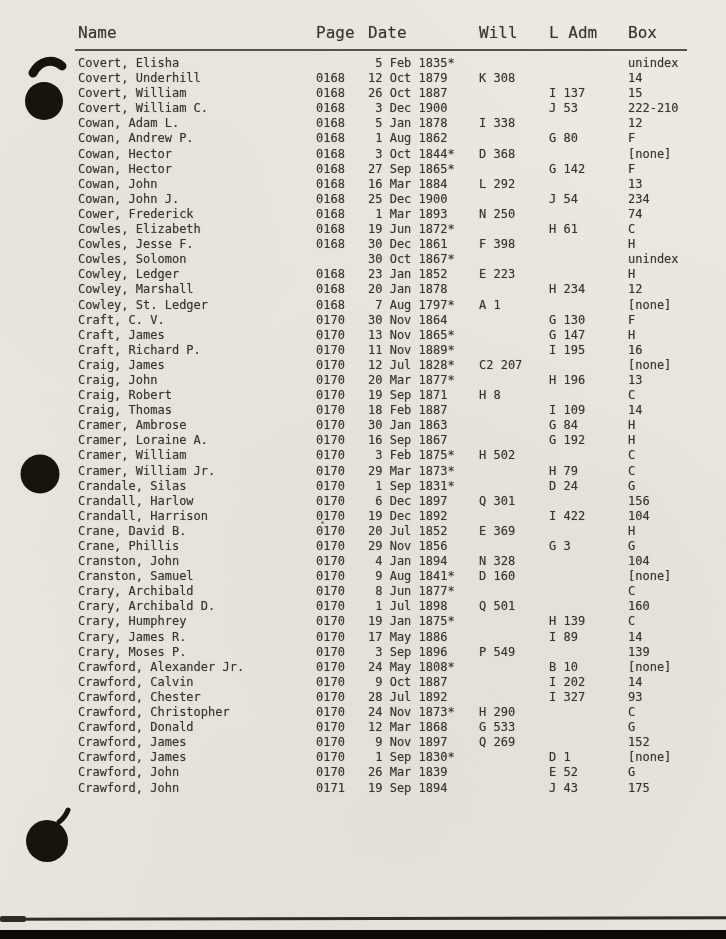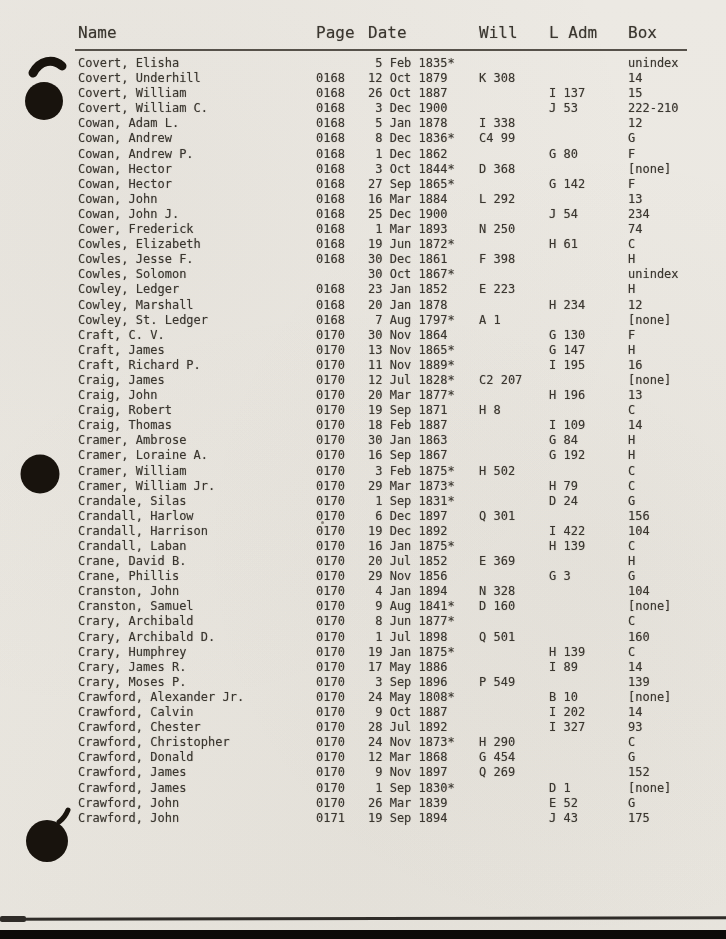--- a/index.html
+++ b/index.html
@@ -59,22 +59,21 @@
     <span class="c c-name">Name</span><span class="c c-page">Page</span><span class="c c-date">Date</span><span class="c c-will">Will</span><span class="c c-adm">L Adm</span><span class="c c-box">Box</span>
   </div>
   <div class="rule"></div>
 
   <div class="tbody txt">
       <div class="row"><span class="c c-name">Covert, Elisha</span><span class="c c-page"></span><span class="c c-date"> 5 Feb 1835*</span><span class="c c-will"></span><span class="c c-adm"></span><span class="c c-box">unindex</span></div>
       <div class="row"><span class="c c-name">Covert, Underhill</span><span class="c c-page">0168</span><span class="c c-date">12 Oct 1879</span><span class="c c-will">K 308</span><span class="c c-adm"></span><span class="c c-box">14</span></div>
       <div class="row"><span class="c c-name">Covert, William</span><span class="c c-page">0168</span><span class="c c-date">26 Oct 1887</span><span class="c c-will"></span><span class="c c-adm">I 137</span><span class="c c-box">15</span></div>
       <div class="row"><span class="c c-name">Covert, William C.</span><span class="c c-page">0168</span><span class="c c-date"> 3 Dec 1900</span><span class="c c-will"></span><span class="c c-adm">J 53</span><span class="c c-box">222-210</span></div>
       <div class="row"><span class="c c-name">Cowan, Adam L.</span><span class="c c-page">0168</span><span class="c c-date"> 5 Jan 1878</span><span class="c c-will">I 338</span><span class="c c-adm"></span><span class="c c-box">12</span></div>
-      <div class="row"><span class="c c-name">Cowan, Andrew</span><span class="c c-page">0168</span><span class="c c-date"> 8 Dec 1836*</span><span class="c c-will">C4 99</span><span class="c c-adm"></span><span class="c c-box">G</span></div>
-      <div class="row"><span class="c c-name">Cowan, Andrew P.</span><span class="c c-page">0168</span><span class="c c-date"> 1 Dec 1862</span><span class="c c-will"></span><span class="c c-adm">G 80</span><span class="c c-box">F</span></div>
+      <div class="row"><span class="c c-name">Cowan, Andrew P.</span><span class="c c-page">0168</span><span class="c c-date"> 1 Aug 1862</span><span class="c c-will"></span><span class="c c-adm">G 80</span><span class="c c-box">F</span></div>
       <div class="row"><span class="c c-name">Cowan, Hector</span><span class="c c-page">0168</span><span class="c c-date"> 3 Oct 1844*</span><span class="c c-will">D 368</span><span class="c c-adm"></span><span class="c c-box">[none]</span></div>
       <div class="row"><span class="c c-name">Cowan, Hector</span><span class="c c-page">0168</span><span class="c c-date">27 Sep 1865*</span><span class="c c-will"></span><span class="c c-adm">G 142</span><span class="c c-box">F</span></div>
       <div class="row"><span class="c c-name">Cowan, John</span><span class="c c-page">0168</span><span class="c c-date">16 Mar 1884</span><span class="c c-will">L 292</span><span class="c c-adm"></span><span class="c c-box">13</span></div>
       <div class="row"><span class="c c-name">Cowan, John J.</span><span class="c c-page">0168</span><span class="c c-date">25 Dec 1900</span><span class="c c-will"></span><span class="c c-adm">J 54</span><span class="c c-box">234</span></div>
       <div class="row"><span class="c c-name">Cower, Frederick</span><span class="c c-page">0168</span><span class="c c-date"> 1 Mar 1893</span><span class="c c-will">N 250</span><span class="c c-adm"></span><span class="c c-box">74</span></div>
       <div class="row"><span class="c c-name">Cowles, Elizabeth</span><span class="c c-page">0168</span><span class="c c-date">19 Jun 1872*</span><span class="c c-will"></span><span class="c c-adm">H 61</span><span class="c c-box">C</span></div>
       <div class="row"><span class="c c-name">Cowles, Jesse F.</span><span class="c c-page">0168</span><span class="c c-date">30 Dec 1861</span><span class="c c-will">F 398</span><span class="c c-adm"></span><span class="c c-box">H</span></div>
       <div class="row"><span class="c c-name">Cowles, Solomon</span><span class="c c-page"></span><span class="c c-date">30 Oct 1867*</span><span class="c c-will"></span><span class="c c-adm"></span><span class="c c-box">unindex</span></div>
       <div class="row"><span class="c c-name">Cowley, Ledger</span><span class="c c-page">0168</span><span class="c c-date">23 Jan 1852</span><span class="c c-will">E 223</span><span class="c c-adm"></span><span class="c c-box">H</span></div>
       <div class="row"><span class="c c-name">Cowley, Marshall</span><span class="c c-page">0168</span><span class="c c-date">20 Jan 1878</span><span class="c c-will"></span><span class="c c-adm">H 234</span><span class="c c-box">12</span></div>
@@ -86,35 +85,34 @@
       <div class="row"><span class="c c-name">Craig, John</span><span class="c c-page">0170</span><span class="c c-date">20 Mar 1877*</span><span class="c c-will"></span><span class="c c-adm">H 196</span><span class="c c-box">13</span></div>
       <div class="row"><span class="c c-name">Craig, Robert</span><span class="c c-page">0170</span><span class="c c-date">19 Sep 1871</span><span class="c c-will">H 8</span><span class="c c-adm"></span><span class="c c-box">C</span></div>
       <div class="row"><span class="c c-name">Craig, Thomas</span><span class="c c-page">0170</span><span class="c c-date">18 Feb 1887</span><span class="c c-will"></span><span class="c c-adm">I 109</span><span class="c c-box">14</span></div>
       <div class="row"><span class="c c-name">Cramer, Ambrose</span><span class="c c-page">0170</span><span class="c c-date">30 Jan 1863</span><span class="c c-will"></span><span class="c c-adm">G 84</span><span class="c c-box">H</span></div>
       <div class="row"><span class="c c-name">Cramer, Loraine A.</span><span class="c c-page">0170</span><span class="c c-date">16 Sep 1867</span><span class="c c-will"></span><span class="c c-adm">G 192</span><span class="c c-box">H</span></div>
       <div class="row"><span class="c c-name">Cramer, William</span><span class="c c-page">0170</span><span class="c c-date"> 3 Feb 1875*</span><span class="c c-will">H 502</span><span class="c c-adm"></span><span class="c c-box">C</span></div>
       <div class="row"><span class="c c-name">Cramer, William Jr.</span><span class="c c-page">0170</span><span class="c c-date">29 Mar 1873*</span><span class="c c-will"></span><span class="c c-adm">H 79</span><span class="c c-box">C</span></div>
       <div class="row"><span class="c c-name">Crandale, Silas</span><span class="c c-page">0170</span><span class="c c-date"> 1 Sep 1831*</span><span class="c c-will"></span><span class="c c-adm">D 24</span><span class="c c-box">G</span></div>
       <div class="row"><span class="c c-name">Crandall, Harlow</span><span class="c c-page">0170</span><span class="c c-date"> 6 Dec 1897</span><span class="c c-will">Q 301</span><span class="c c-adm"></span><span class="c c-box">156</span></div>
       <div class="row"><span class="c c-name">Crandall, Harrison</span><span class="c c-page">0170</span><span class="c c-date">19 Dec 1892</span><span class="c c-will"></span><span class="c c-adm">I 422</span><span class="c c-box">104</span></div>
-      <div class="row"><span class="c c-name">Crandall, Laban</span><span class="c c-page">0170</span><span class="c c-date">16 Jan 1875*</span><span class="c c-will"></span><span class="c c-adm">H 139</span><span class="c c-box">C</span></div>
       <div class="row"><span class="c c-name">Crane, David B.</span><span class="c c-page">0170</span><span class="c c-date">20 Jul 1852</span><span class="c c-will">E 369</span><span class="c c-adm"></span><span class="c c-box">H</span></div>
       <div class="row"><span class="c c-name">Crane, Phillis</span><span class="c c-page">0170</span><span class="c c-date">29 Nov 1856</span><span class="c c-will"></span><span class="c c-adm">G 3</span><span class="c c-box">G</span></div>
       <div class="row"><span class="c c-name">Cranston, John</span><span class="c c-page">0170</span><span class="c c-date"> 4 Jan 1894</span><span class="c c-will">N 328</span><span class="c c-adm"></span><span class="c c-box">104</span></div>
       <div class="row"><span class="c c-name">Cranston, Samuel</span><span class="c c-page">0170</span><span class="c c-date"> 9 Aug 1841*</span><span class="c c-will">D 160</span><span class="c c-adm"></span><span class="c c-box">[none]</span></div>
       <div class="row"><span class="c c-name">Crary, Archibald</span><span class="c c-page">0170</span><span class="c c-date"> 8 Jun 1877*</span><span class="c c-will"></span><span class="c c-adm"></span><span class="c c-box">C</span></div>
       <div class="row"><span class="c c-name">Crary, Archibald D.</span><span class="c c-page">0170</span><span class="c c-date"> 1 Jul 1898</span><span class="c c-will">Q 501</span><span class="c c-adm"></span><span class="c c-box">160</span></div>
       <div class="row"><span class="c c-name">Crary, Humphrey</span><span class="c c-page">0170</span><span class="c c-date">19 Jan 1875*</span><span class="c c-will"></span><span class="c c-adm">H 139</span><span class="c c-box">C</span></div>
       <div class="row"><span class="c c-name">Crary, James R.</span><span class="c c-page">0170</span><span class="c c-date">17 May 1886</span><span class="c c-will"></span><span class="c c-adm">I 89</span><span class="c c-box">14</span></div>
       <div class="row"><span class="c c-name">Crary, Moses P.</span><span class="c c-page">0170</span><span class="c c-date"> 3 Sep 1896</span><span class="c c-will">P 549</span><span class="c c-adm"></span><span class="c c-box">139</span></div>
       <div class="row"><span class="c c-name">Crawford, Alexander Jr.</span><span class="c c-page">0170</span><span class="c c-date">24 May 1808*</span><span class="c c-will"></span><span class="c c-adm">B 10</span><span class="c c-box">[none]</span></div>
       <div class="row"><span class="c c-name">Crawford, Calvin</span><span class="c c-page">0170</span><span class="c c-date"> 9 Oct 1887</span><span class="c c-will"></span><span class="c c-adm">I 202</span><span class="c c-box">14</span></div>
       <div class="row"><span class="c c-name">Crawford, Chester</span><span class="c c-page">0170</span><span class="c c-date">28 Jul 1892</span><span class="c c-will"></span><span class="c c-adm">I 327</span><span class="c c-box">93</span></div>
       <div class="row"><span class="c c-name">Crawford, Christopher</span><span class="c c-page">0170</span><span class="c c-date">24 Nov 1873*</span><span class="c c-will">H 290</span><span class="c c-adm"></span><span class="c c-box">C</span></div>
-      <div class="row"><span class="c c-name">Crawford, Donald</span><span class="c c-page">0170</span><span class="c c-date">12 Mar 1868</span><span class="c c-will">G 454</span><span class="c c-adm"></span><span class="c c-box">G</span></div>
+      <div class="row"><span class="c c-name">Crawford, Donald</span><span class="c c-page">0170</span><span class="c c-date">12 Mar 1868</span><span class="c c-will">G 533</span><span class="c c-adm"></span><span class="c c-box">G</span></div>
       <div class="row"><span class="c c-name">Crawford, James</span><span class="c c-page">0170</span><span class="c c-date"> 9 Nov 1897</span><span class="c c-will">Q 269</span><span class="c c-adm"></span><span class="c c-box">152</span></div>
       <div class="row"><span class="c c-name">Crawford, James</span><span class="c c-page">0170</span><span class="c c-date"> 1 Sep 1830*</span><span class="c c-will"></span><span class="c c-adm">D 1</span><span class="c c-box">[none]</span></div>
       <div class="row"><span class="c c-name">Crawford, John</span><span class="c c-page">0170</span><span class="c c-date">26 Mar 1839</span><span class="c c-will"></span><span class="c c-adm">E 52</span><span class="c c-box">G</span></div>
       <div class="row"><span class="c c-name">Crawford, John</span><span class="c c-page">0171</span><span class="c c-date">19 Sep 1894</span><span class="c c-will"></span><span class="c c-adm">J 43</span><span class="c c-box">175</span></div>
     </div>
 
   <div class="speck"></div>
   <div class="scan-line-blob"></div>
   <div class="scan-line"></div>
   <div class="scan-band"></div>

